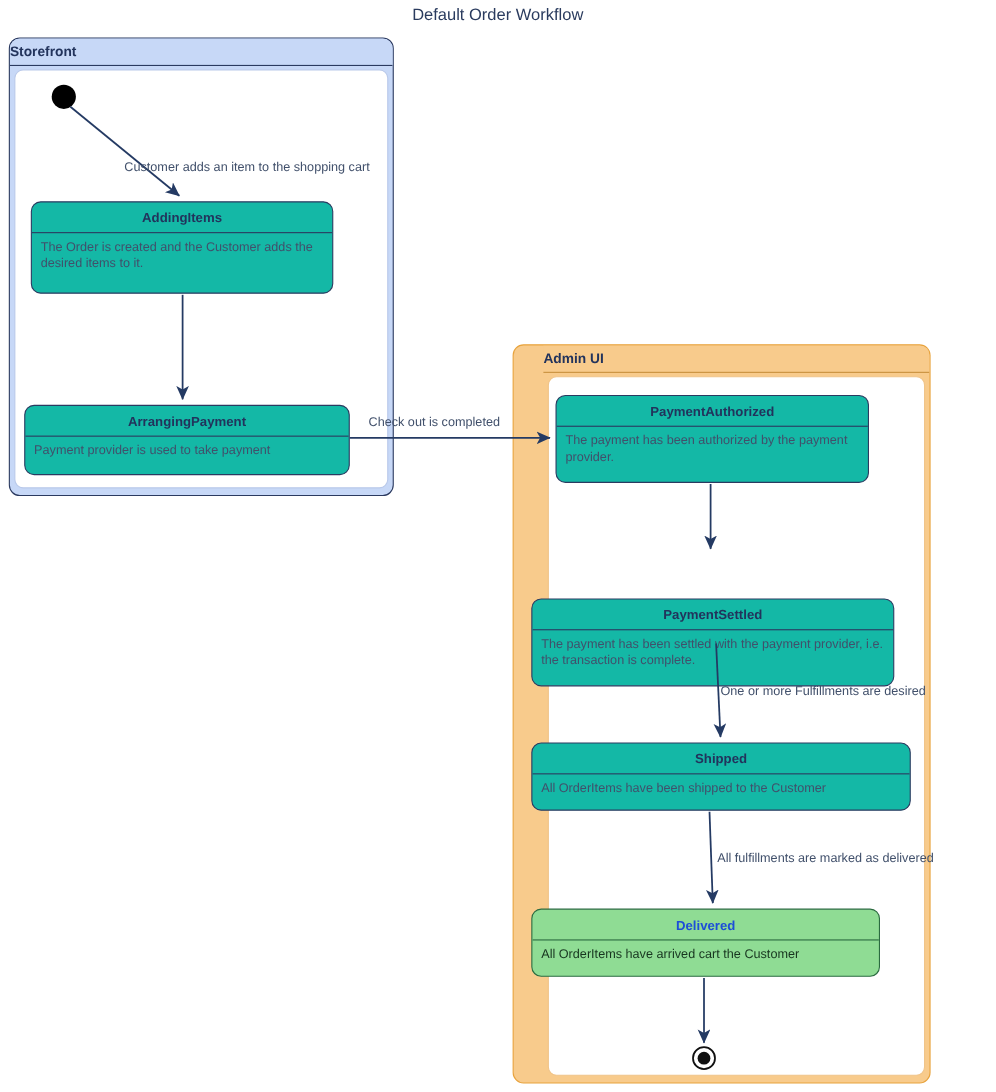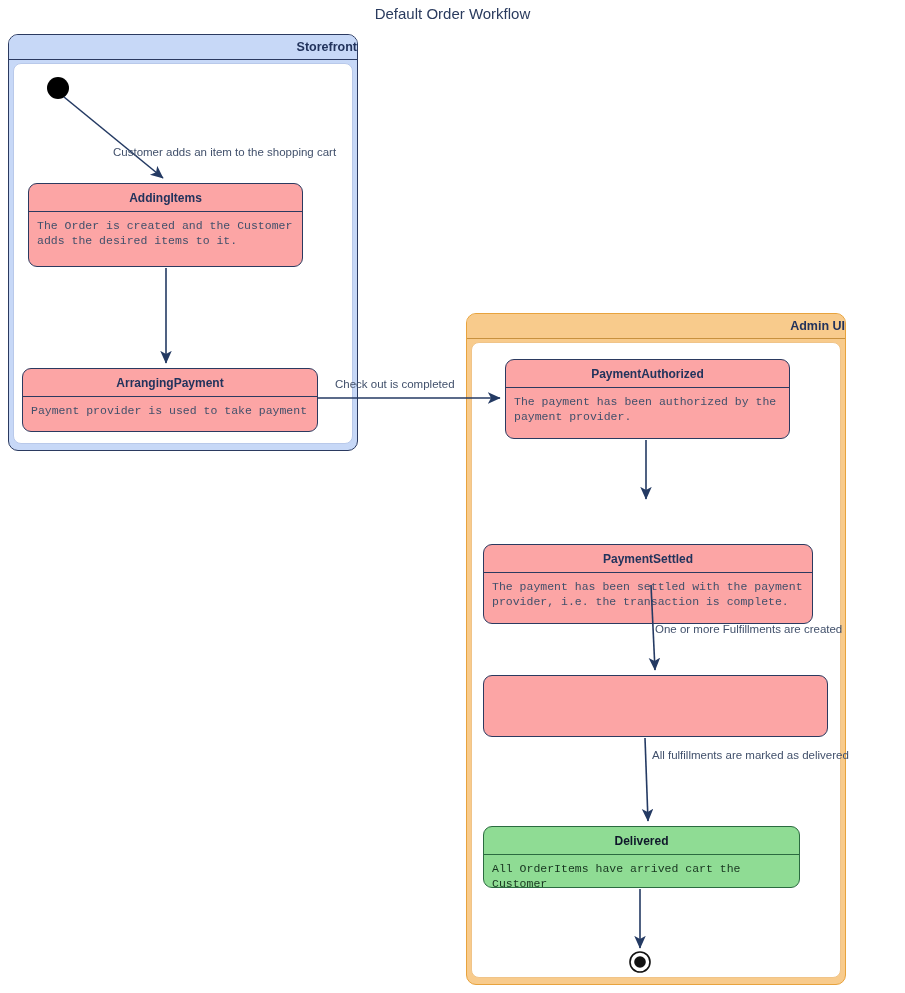--- a/index.html
+++ b/index.html
@@ -40,21 +40,21 @@
   .composite {
     position: absolute;
     box-sizing: border-box;
     border: 1.6px solid #2b3a60;
     border-radius: 10px;
     overflow: hidden;
   }
   .composite-header {
     box-sizing: border-box;
     width: 100%;
-    text-align: right;
+    text-align: left;
     font-weight: bold;
     font-size: 12.5px;
     color: #22335c;
     padding: 5px 0 5px 0;
     border-bottom: 1.4px solid #2b3a60;
     font-family: "Liberation Sans", sans-serif;
   }
   .composite-body {
     position: relative;
     box-sizing: border-box;
@@ -79,77 +79,78 @@
     left: 466px; top: 313px;
     width: 380px; height: 672px;
     background: #f8cb8c;
   }
   .composite.adminui > .composite-header {
     background: #f8cb8c;
     border-bottom: 1.4px solid #c8913e;
   }
   .composite.adminui {
     border-color: #e8a33d;
+    padding-left: 27px;
   }
   .composite.adminui > .composite-body {
     height: 636px;
     margin: 3px 4px 3px 4px;
     width: calc(100% - 8px);
     border: 1px solid #f0c489;
     border-radius: 8px;
   }
 
   
   .state {
     position: absolute;
     box-sizing: border-box;
     border: 1.5px solid #2b3a60;
     border-radius: 9px;
-    background: #fca5a5;
+    background: #14b8a6;
     overflow: hidden;
   }
   .state-title {
     text-align: center;
     font-weight: bold;
     font-size: 12px;
     color: #22335c;
     padding: 7px 6px 6px 6px;
     border-bottom: 1.3px solid #2b3a60;
     font-family: "Liberation Sans", sans-serif;
   }
   .state-desc {
     font-size: 11.5px;
     color: #41506b;
     padding: 6px 8px 6px 8px;
     line-height: 15px;
-    font-family: Liberation Mono, monospace;
+    font-family: Liberation Sans, sans-serif;
   }
   .state.green { background: #8fdc94; border-color: #2b6b40; }
-  .state.green .state-title { color: #0f172a; border-bottom-color: #2b6b40; }
+  .state.green .state-title { color: #1d4ed8; border-bottom-color: #2b6b40; }
   .state.green .state-desc { color: #17351f; }
 
   .st-addingitems    { left: 28px;  top: 183px; width: 275px; height: 84px; }
   .st-arrangingpay   { left: 22px;  top: 368px; width: 296px; height: 64px; }
   .st-paymentauth    { left: 505px; top: 359px; width: 285px; height: 80px; }
   .st-paymentsettled { left: 483px; top: 504px; width: 330px; height: 80px; margin-top: 40px; }
   .st-shipped        { left: 483px; top: 675px; width: 345px; height: 62px; }
   .st-delivered      { left: 483px; top: 826px; width: 317px; height: 62px; }
 
   
   .edge-label {
     position: absolute;
     font-size: 11.5px;
     color: #41506b;
     white-space: nowrap;
     font-family: "Liberation Sans", sans-serif;
   }
   .lbl-cart      { left: 113px; top: 133px; margin-top: 13px; }
   .lbl-checkout  { left: 335px; top: 378px; }
   .lbl-fulfill   { left: 655px; top: 623px; }
-  .lbl-delivered { left: 652px; top: 749px; text-align: center; }
+  .lbl-delivered { left: 652px; top: 775px; text-align: center; }
 </style>
 </head>
 <body>
 
 <div id="diagram-root">
 
   <div class="diagram-title">Default Order Workflow</div>
 
   <div class="composite storefront">
     <div class="composite-header">Storefront</div>
@@ -175,20 +176,22 @@
     <div class="state-title">PaymentAuthorized</div>
     <div class="state-desc">The payment has been authorized by the payment provider.</div>
   </div>
 
   <div class="state st-paymentsettled">
     <div class="state-title">PaymentSettled</div>
     <div class="state-desc">The payment has been settled with the payment provider, i.e. the transaction is complete.</div>
   </div>
 
   <div class="state st-shipped">
+    <div class="state-title">Shipped</div>
+    <div class="state-desc">All OrderItems have been shipped to the Customer</div>
   </div>
 
   <div class="state green st-delivered">
     <div class="state-title">Delivered</div>
     <div class="state-desc">All OrderItems have arrived cart the Customer</div>
   </div>
 
   <svg class="svg-layer" viewBox="0 0 905 993">
     <defs>
       <marker id="arrowhead" markerWidth="9" markerHeight="9" refX="7.6" refY="3.6" orient="auto" markerUnits="strokeWidth">
@@ -213,16 +216,16 @@
     <line x1="640" y1="889" x2="640" y2="948" stroke="#243a63" stroke-width="1.6" marker-end="url(#arrowhead)"></line>
 
     <g>
       <circle cx="640" cy="962" r="10" fill="#ffffff" stroke="#111111" stroke-width="1.6"></circle>
       <circle cx="640" cy="962" r="5.8" fill="#111111"></circle>
     </g>
   </svg>
 
   <div class="edge-label lbl-cart">Customer adds an item to the shopping cart</div>
   <div class="edge-label lbl-checkout">Check out is completed</div>
-  <div class="edge-label lbl-fulfill">One or more Fulfillments are created</div>
+  <div class="edge-label lbl-fulfill">One or more Fulfillments are desired</div>
   <div class="edge-label lbl-delivered">All fulfillments are marked as delivered</div>
 
 </div>
 
 </body></html>

